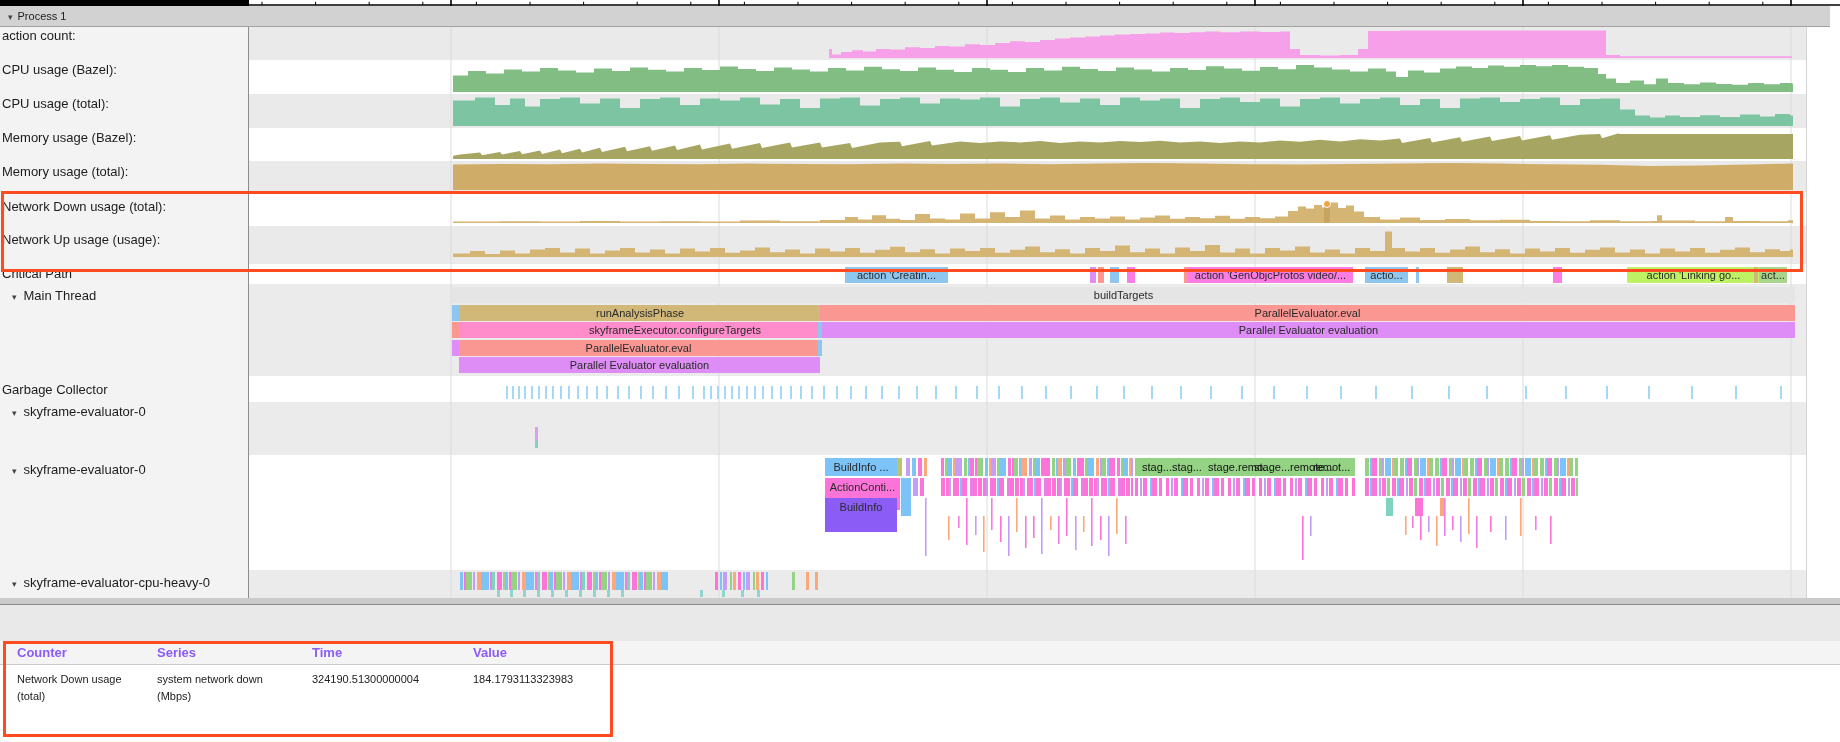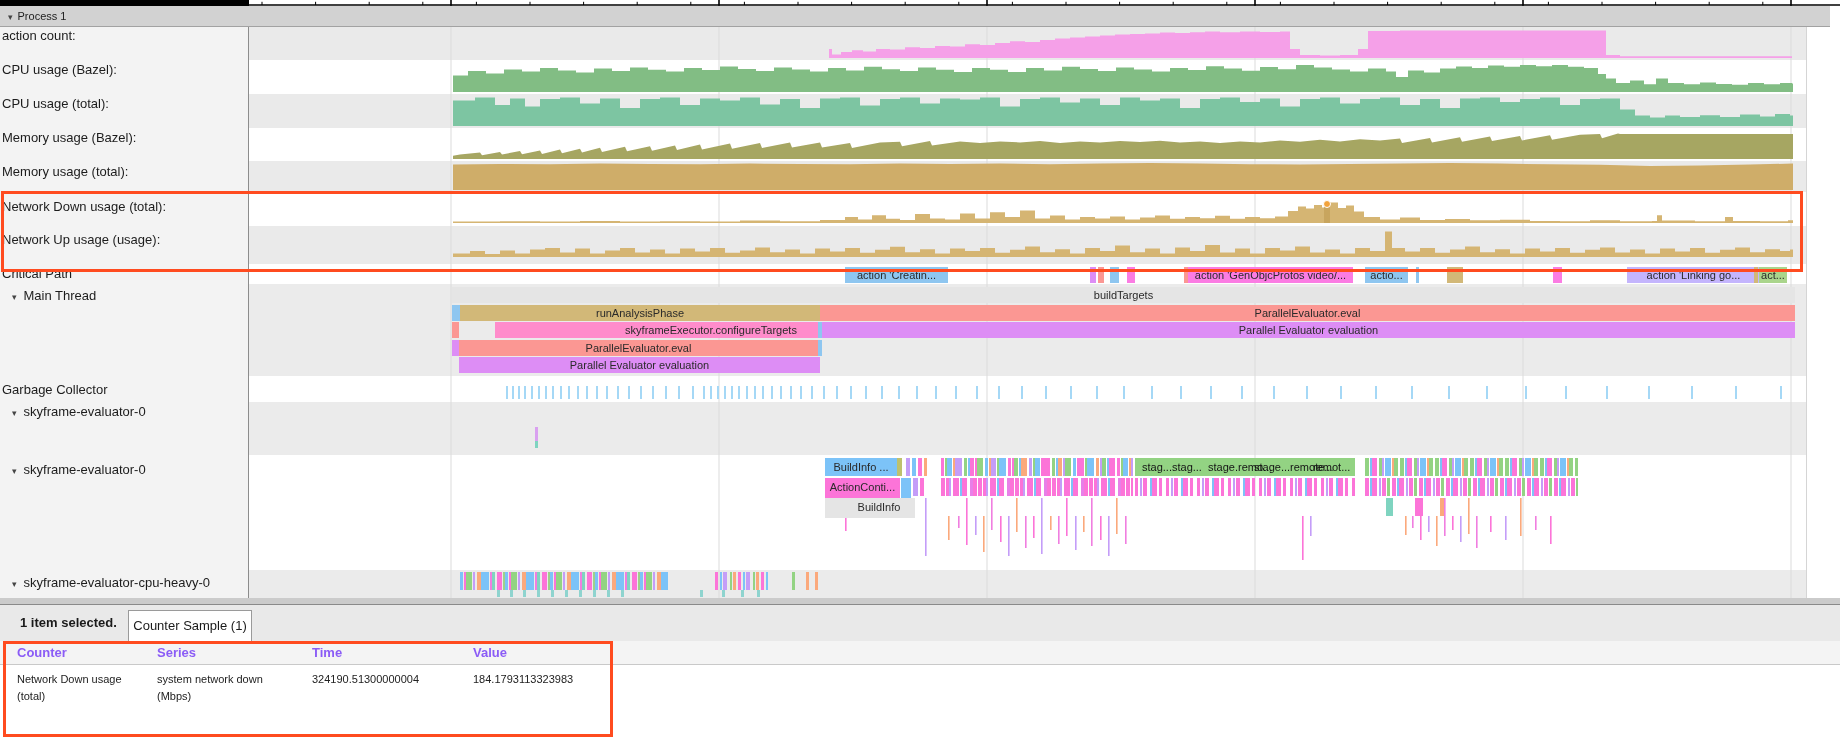--- a/index.html
+++ b/index.html
@@ -562,55 +562,51 @@
       <div class="span" style="left: 1090px; top: 267px; width: 6px; height: 16px; background: rgb(221, 141, 245); line-height: 16px;"></div>
       <div class="span" style="left: 1098px; top: 267px; width: 6px; height: 16px; background: rgb(251, 151, 147); line-height: 16px;"></div>
       <div class="span" style="left: 1110px; top: 267px; width: 9px; height: 16px; background: rgb(142, 198, 240); line-height: 16px;"></div>
       <div class="span" style="left: 1127px; top: 267px; width: 8px; height: 16px; background: rgb(251, 124, 227); line-height: 16px;"></div>
       <div class="span" style="left: 1184px; top: 267px; width: 4px; height: 16px; background: rgb(251, 151, 147); line-height: 16px;"></div>
       <div class="span" style="left: 1188px; top: 267px; width: 165px; height: 16px; background: rgb(251, 124, 227); line-height: 16px;">action 'GenObjcProtos video/...</div>
       <div class="span" style="left: 1365px; top: 267px; width: 43px; height: 16px; background: rgb(142, 198, 240); line-height: 16px;">actio...</div>
       <div class="span" style="left: 1416px; top: 267px; width: 3px; height: 16px; background: rgb(142, 198, 240); line-height: 16px;"></div>
       <div class="span" style="left: 1447px; top: 267px; width: 16px; height: 16px; background: rgb(210, 184, 120); line-height: 16px;"></div>
       <div class="span" style="left: 1553px; top: 267px; width: 9px; height: 16px; background: rgb(251, 124, 227); line-height: 16px;"></div>
-      <div class="span" style="left: 1627px; top: 267px; width: 133px; height: 16px; background: #c4b5fd; line-height: 16px;">action 'Linking go...</div>
+      <div class="span" style="left: 1627px; top: 267px; width: 133px; height: 16px; background: #bef264; line-height: 16px;">action 'Linking go...</div>
       <div class="span" style="left: 1754px; top: 267px; width: 4px; height: 16px; background: rgb(210, 184, 120); line-height: 16px;"></div>
       <div class="span" style="left: 1759px; top: 267px; width: 28px; height: 16px; background: rgb(170, 213, 140); line-height: 16px;">act...</div>
       <div class="span" style="left: 452px; top: 287px; width: 1343px; height: 16px; background: #e5e5e5; line-height: 16px;">buildTargets</div>
       <div class="span" style="left: 452px; top: 305px; width: 8px; height: 16px; background: rgb(142, 198, 240); line-height: 16px;"></div>
       <div class="span" style="left: 460px; top: 305px; width: 360px; height: 16px; background: rgb(210, 184, 120); line-height: 16px;">runAnalysisPhase</div>
       <div class="span" style="left: 820px; top: 305px; width: 975px; height: 16px; background: rgb(251, 151, 147); line-height: 16px;">ParallelEvaluator.eval</div>
       <div class="span" style="left: 452px; top: 322px; width: 7px; height: 16px; background: rgb(251, 151, 147); line-height: 16px;"></div>
-      <div class="span" style="left: 459px; top: 322px; width: 432px; height: 16px; background: rgb(255, 140, 203); line-height: 16px; margin-left: 36px;">skyframeExecutor.configureTargets</div>
+      <div class="span" style="left: 459px; top: 322px; width: 432px; height: 16px; background: rgb(255, 140, 203); line-height: 16px;">skyframeExecutor.configureTargets</div>
       <div class="span" style="left: 818px; top: 322px; width: 4px; height: 16px; background: rgb(142, 198, 240); line-height: 16px;"></div>
       <div class="span" style="left: 822px; top: 322px; width: 973px; height: 16px; background: rgb(221, 141, 245); line-height: 16px;">Parallel Evaluator evaluation</div>
       <div class="span" style="left: 452px; top: 340px; width: 7px; height: 16px; background: rgb(221, 141, 245); line-height: 16px;"></div>
       <div class="span" style="left: 459px; top: 340px; width: 359px; height: 16px; background: rgb(251, 151, 147); line-height: 16px;">ParallelEvaluator.eval</div>
       <div class="span" style="left: 818px; top: 340px; width: 4px; height: 16px; background: rgb(142, 198, 240); line-height: 16px;"></div>
       <div class="span" style="left: 459px; top: 357px; width: 361px; height: 16px; background: rgb(221, 141, 245); line-height: 16px;">Parallel Evaluator evaluation</div>
       <div class="span" style="left: 825px; top: 458px; width: 72px; height: 18px; background: rgb(124, 195, 248); line-height: 18px;">BuildInfo ...</div>
       <div class="span" style="left: 897px; top: 458px; width: 5px; height: 18px; background: rgb(190, 193, 110); line-height: 18px;"></div>
       <div class="span" style="left: 906px; top: 458px; width: 4px; height: 18px; background: rgb(196, 157, 248); line-height: 18px;"></div>
       <div class="span" style="left: 912px; top: 458px; width: 4px; height: 18px; background: rgb(124, 195, 248); line-height: 18px;"></div>
       <div class="span" style="left: 918px; top: 458px; width: 4px; height: 18px; background: rgb(252, 116, 216); line-height: 18px;"></div>
       <div class="span" style="left: 924px; top: 458px; width: 3px; height: 18px; background: rgb(251, 169, 124); line-height: 18px;"></div>
       <div class="span" style="left: 825px; top: 478px; width: 75px; height: 32px; background: rgb(252, 116, 216); line-height: 18px;">ActionConti...</div>
       <div class="span" style="left: 913px; top: 478px; width: 5px; height: 18px; background: rgb(196, 157, 248); line-height: 18px;"></div>
       <div class="span" style="left: 920px; top: 478px; width: 4px; height: 18px; background: rgb(252, 116, 216); line-height: 18px;"></div>
-      <div class="span" style="left: 825px; top: 498px; width: 72px; height: 20px; background: #e5e5e5; line-height: 18px; padding-left: 18px;">BuildInfo</div>
+      <div class="span" style="left: 825px; top: 498px; width: 72px; height: 34px; background: #8b5cf6; line-height: 18px;">BuildInfo</div>
       <div class="span" style="left: 1135px; top: 458px; width: 220px; height: 18px; background: rgb(147, 211, 131); line-height: 18px;"></div>
     </div>
   <div class="abs" id="gutter-line"></div>
   <div class="abs" id="splitter"></div>
 
   <div class="abs" id="bottom">
-    <div id="tabbar">
-      <span id="sel-status">1 item selected.</span>
-      <div id="tab"><span>Counter Sample (1)</span></div>
-    </div>
     <div id="content">
       <div id="thead">
         <span class="c0">Counter</span>
         <span class="c1">Series</span>
         <span class="c2">Time</span>
         <span class="c3">Value</span>
       </div>
       <div class="trow">
         <span class="c0">Network Down usage (total)</span>
         <span class="c1">system network down (Mbps)</span>

